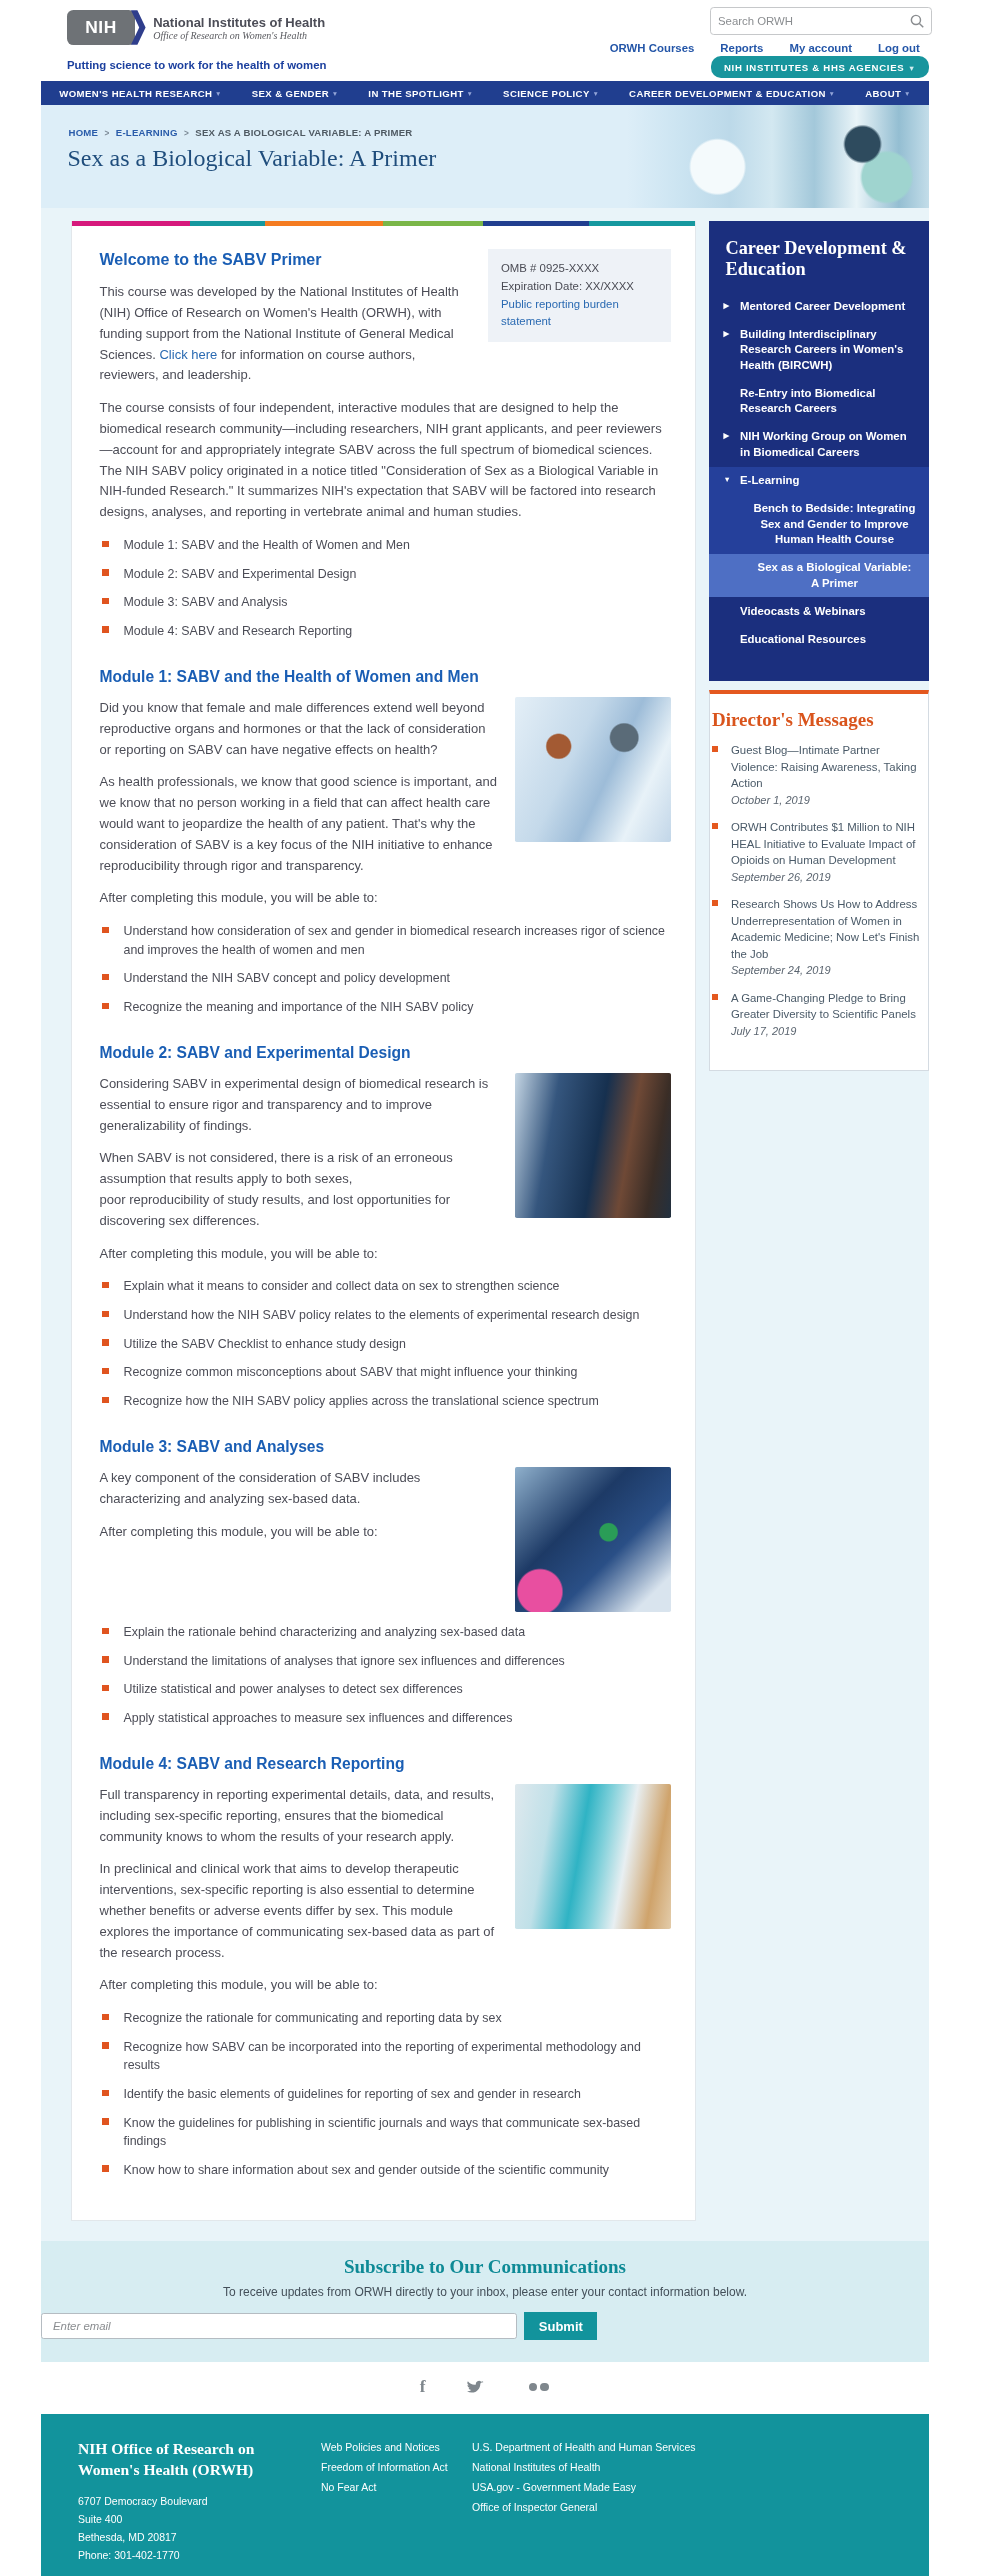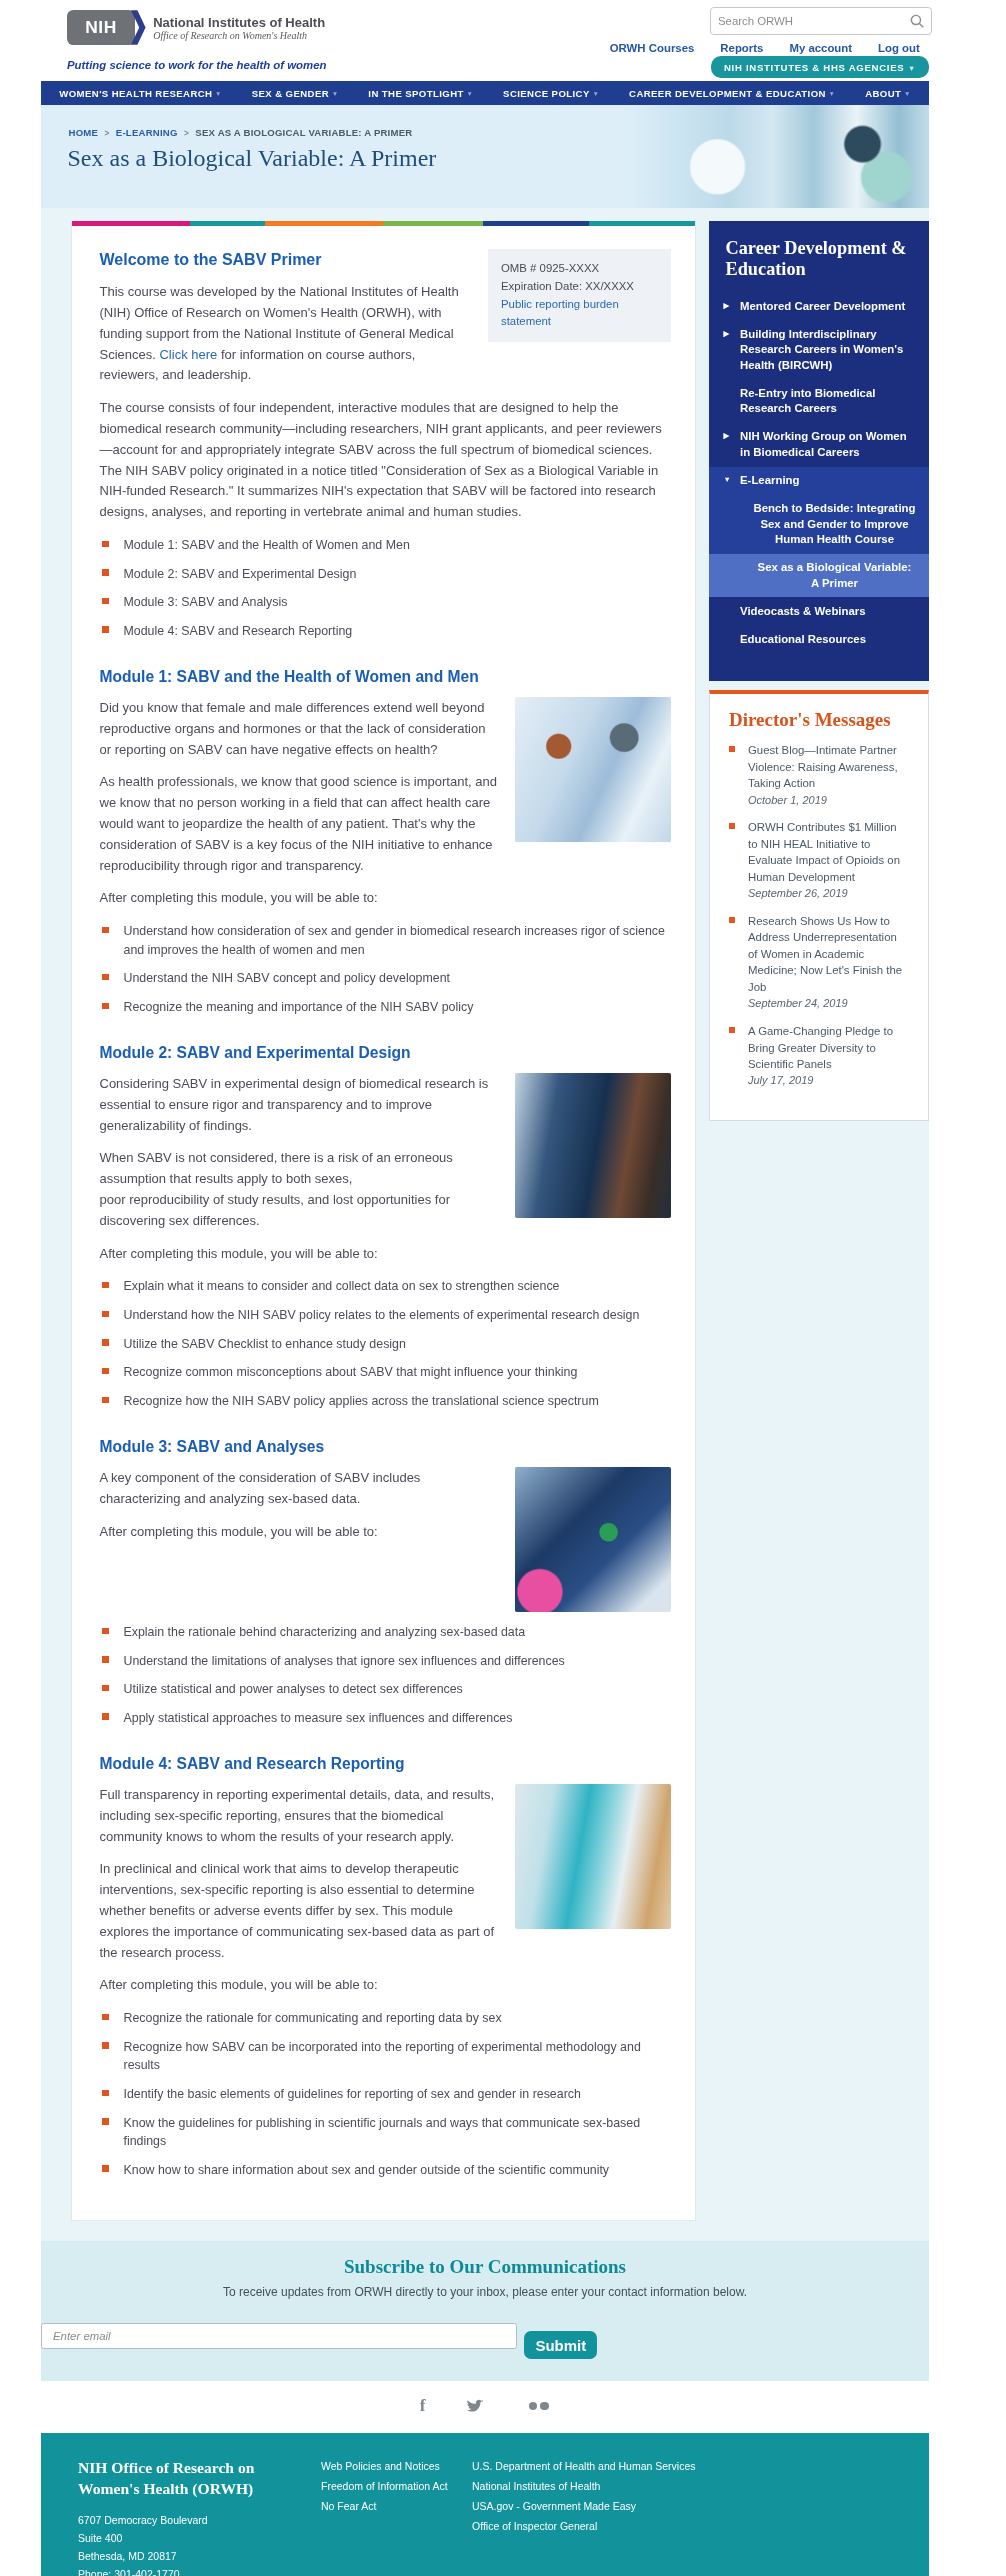--- a/index.html
+++ b/index.html
@@ -23,21 +23,21 @@
   .logo-title { font-size:13px; color:#4c4d57; font-weight:bold; }
   .logo-sub { font-size:10px; color:#5a5b60; font-style:italic; font-family:"Liberation Serif",serif; }
   .search-wrap { position:absolute; right:-2.7px; top:7.3px; width:222px; height:27.5px;
     border:0.9px solid #c6c8ca; border-radius:3.7px; background:#fff; display:flex; align-items:center; }
   .search-wrap input { border:0; outline:none; flex:1; font-size:11.4px; padding:0 7.3px; color:#555;
     font-family:"Liberation Sans",sans-serif; background:transparent; }
   .search-wrap input::placeholder { color:#8a8d90; }
   .search-btn { width:26px; height:26px; background:none; border:0; cursor:pointer; display:flex; align-items:center; justify-content:center; }
   .util-links { position:absolute; right:9.2px; top:42px; display:flex; gap:26px; }
   .util-links a { font-size:11.4px; color:#2456a8; text-decoration:none; font-weight:bold; }
-  .tagline { position:absolute; left:26px; top:59px; font-size:11.4px; font-style:italic; font-weight:bold; color:#1b3f9e; }
+  .tagline { position:absolute; left:26px; top:59px; font-size:11.4px; font-weight:bold; color:#1b3f9e; }
   .agencies-btn { position:absolute; right:0; top:56px; background:#18959d; color:#fff; border:0;
     font-size:9.6px; font-weight:bold; letter-spacing:0.7px; padding:5.5px 13px; border-radius:10px; cursor:pointer; }
   .agencies-btn .caret { font-size:7.3px; color:#d2ecee; margin-left:3.7px; }
 
   
   .nav { background:#203e8f; height:24px; display:flex; align-items:center; justify-content:space-between; padding:0 18.3px; }
   .nav a { color:#fff; font-size:9.6px; font-weight:bold; letter-spacing:0.4px; text-decoration:none; white-space:nowrap; }
   .nav a .caret { font-size:6.4px; color:#93a5d8; margin-left:2.7px; vertical-align:0.9px; }
 
   
@@ -93,37 +93,37 @@
   .sidebar { width:220px; margin-left:13px; }
   .career { background:#1b2f7e; color:#fff; padding:16.5px 0 27.5px; }
   .career h2 { font-family:"Liberation Serif",serif; font-size:18.3px; line-height:1.2; padding:0 16.5px; margin-bottom:11px; }
   .career a { display:block; color:#fff; text-decoration:none; font-size:11.4px; font-weight:bold;
     line-height:1.35; padding:6.4px 13px 6.4px 31px; position:relative; }
   .career a .arr { position:absolute; left:14.6px; top:8.2px; font-size:7.3px; }
   .career a.noarr { padding-left:31px; }
   .elearn-block { background:#25409b; }
   .career a.sub { padding-left:44px;text-align:center; }
   .career a.current { background:#4e6fc4; }
-  .director { background:#fff; border:0.9px solid #d4dbe2; border-top:4.6px solid #e4581f; margin-top:9.2px; padding:13px 19px 20px; }
+  .director { background:#fff; border:0.9px solid #d4dbe2; border-top:4.6px solid #e4581f; margin-top:9.2px; padding:13px 2px 20px; }
   .director h2 { font-family:"Liberation Serif",serif; font-size:19px; color:#d9541c; margin:1.8px 0 11px; }
   .dir-item { position:relative; padding-left:19px; margin-bottom:13.7px; }
   .dir-item::before { content:""; position:absolute; left:0; top:3.7px; width:6.4px; height:6.4px; background:#e4581f; }
   .dir-item a { font-size:11.4px; line-height:1.45; color:#4a5a68; text-decoration:none; display:block; }
   .dir-item .date { font-size:11px; font-style:italic; color:#5b6570; margin-top:1.8px; }
 
   
   .subscribe { margin-top:20px; background:#d7edf2; text-align:center; padding:14.6px 0 22px; }
   .subscribe h2 { font-family:"Liberation Serif",serif; font-size:19px; color:#0e8a96; margin-bottom:7.3px; }
   .subscribe .sub-text { font-size:12px; color:#44505a; margin-bottom:13px; }
   .sub-form { display:flex; justify-content:flex-start; align-items:center; gap:7.3px; }
   .sub-form input { width:476px; height:26px; border:0.9px solid #b5bcc2; border-radius:2.7px; padding:0 11px;
     font-size:11.4px; font-style:italic; color:#555; font-family:"Liberation Sans",sans-serif; }
   .sub-form input::placeholder { color:#8a8d90; font-style:italic; }
-  .sub-form button { width:73px; height:27.5px; background:#12939c; color:#fff; border:0; border-radius:7px;
-    font-size:15px; font-weight:bold; cursor:pointer;margin-top:19px; }
+  .sub-form button { width:73px; height:27.5px; background:#12939c; color:#fff; border:0; border-radius:0;
+    font-size:13px; font-weight:bold; cursor:pointer; }
 
   
   .social { display:flex; justify-content:center; gap:42px; padding:14.6px 0 16.5px; align-items:center; background:#fff; }
   .social a { color:#7f878d; text-decoration:none; display:flex; align-items:center; }
   .icon-f { font-family:"Liberation Serif",serif; font-weight:bold; font-size:17.4px; }
   .icon-flickr span { display:inline-block; width:8.2px; height:8.2px; border-radius:50%; background:#7f878d; margin:0 1.8px; }
 
   
   .footer { background:#12939c; color:#fff; padding:24px 0 31px; display:flex; }
   .f-left { width:211px; margin-left:37px; }

